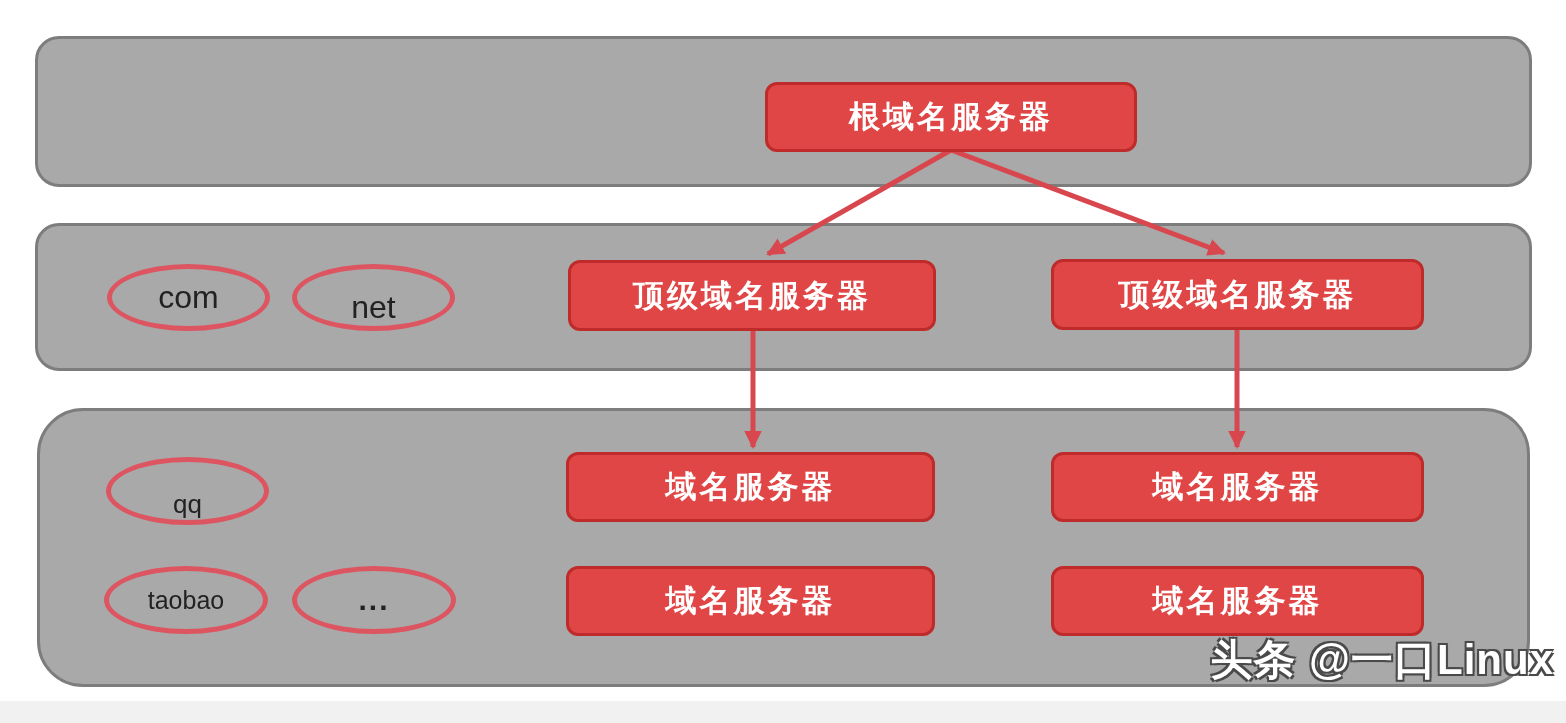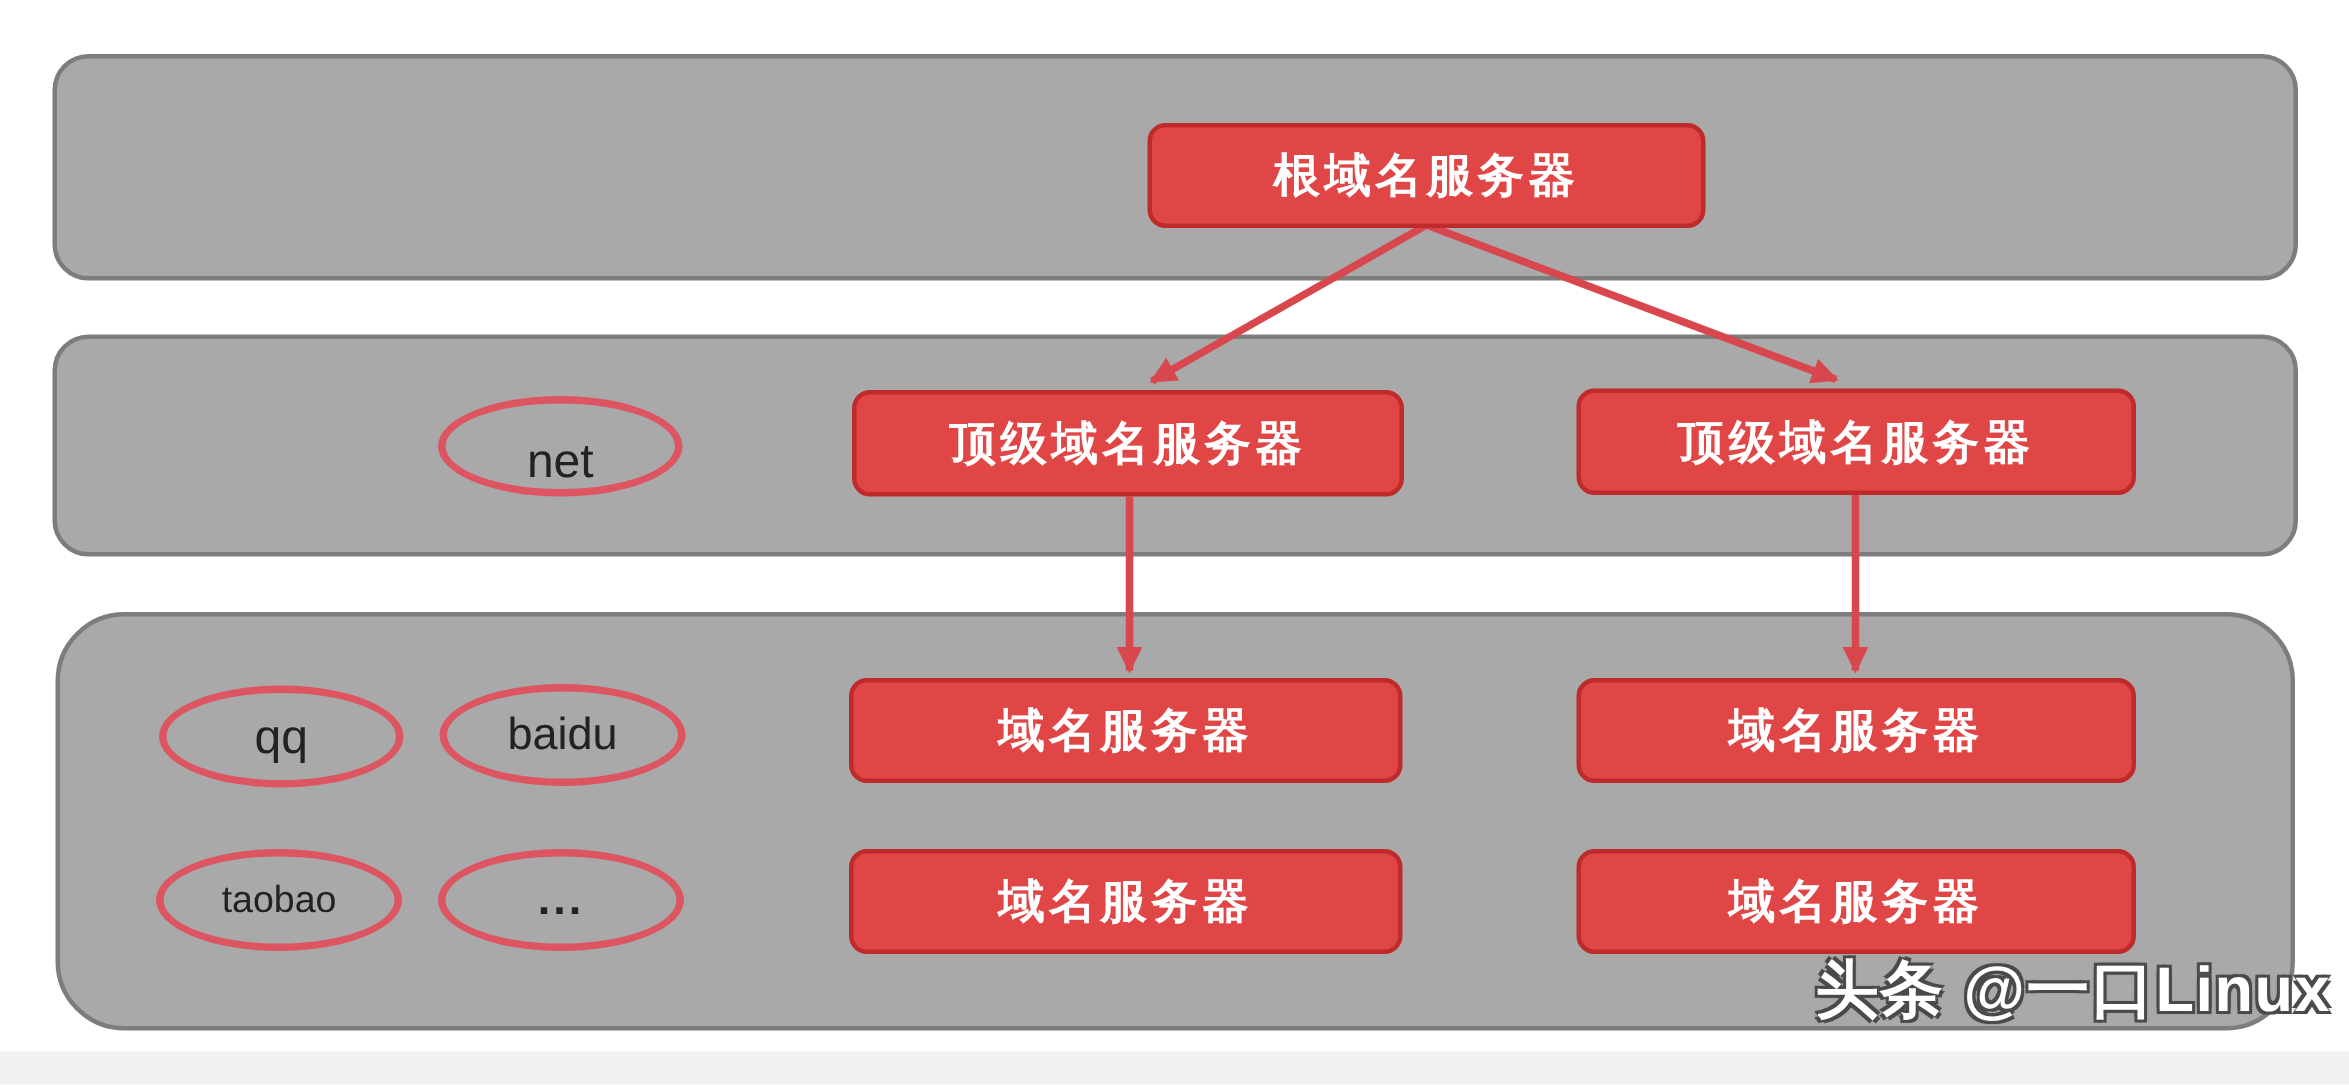--- a/index.html
+++ b/index.html
@@ -55,21 +55,21 @@
     position:absolute;
     border:5px solid var(--ellipse-stroke);
     border-radius:50%;
     box-sizing:border-box;
     display:flex;align-items:center;justify-content:center;
     color:var(--ellipse-text);
     background:transparent;
   }
   .el-com{left:107px;top:264px;width:163px;height:67px;font-size:32px;}
   .el-net{left:292px;top:264px;width:163px;height:67px;font-size:32px;align-items:flex-end;}
-  .el-qq{left:106px;top:457px;width:163px;height:68px;font-size:32px;}
+  .el-qq{left:106px;top:457px;width:163px;height:68px;font-size:26px;align-items:flex-end;}
   .el-baidu{left:293px;top:456px;width:164px;height:68px;font-size:30px;}
   .el-taobao{left:104px;top:566px;width:164px;height:68px;font-size:25px;}
   .el-others{left:292px;top:566px;width:164px;height:68px;font-size:30px;font-weight:bold;letter-spacing:2px;}
   .watermark{
     position:absolute;
     right:12px;top:632px;
     font-size:42px;font-weight:bold;
     color:var(--watermark-fill);
     letter-spacing:1px;
     text-shadow:
@@ -121,28 +121,28 @@
   <div class="node node-dns-rt">
     <span>域名服务器</span>
   </div>
   <div class="node node-dns-lb">
     <span>域名服务器</span>
   </div>
   <div class="node node-dns-rb">
     <span>域名服务器</span>
   </div>
 
+  <div class="ellipse el-com">
+    <span>com</span>
+  </div>
   <div class="ellipse el-net">
     <span>net</span>
   </div>
   <div class="ellipse el-qq">
     <span>qq</span>
-  </div>
-  <div class="ellipse el-baidu">
-    <span>baidu</span>
   </div>
   <div class="ellipse el-taobao">
     <span>taobao</span>
   </div>
   <div class="ellipse el-others">
     <span>...</span>
   </div>
 
   <div class="footer-strip"></div>
   <div class="watermark">头条 @一口Linux</div>

